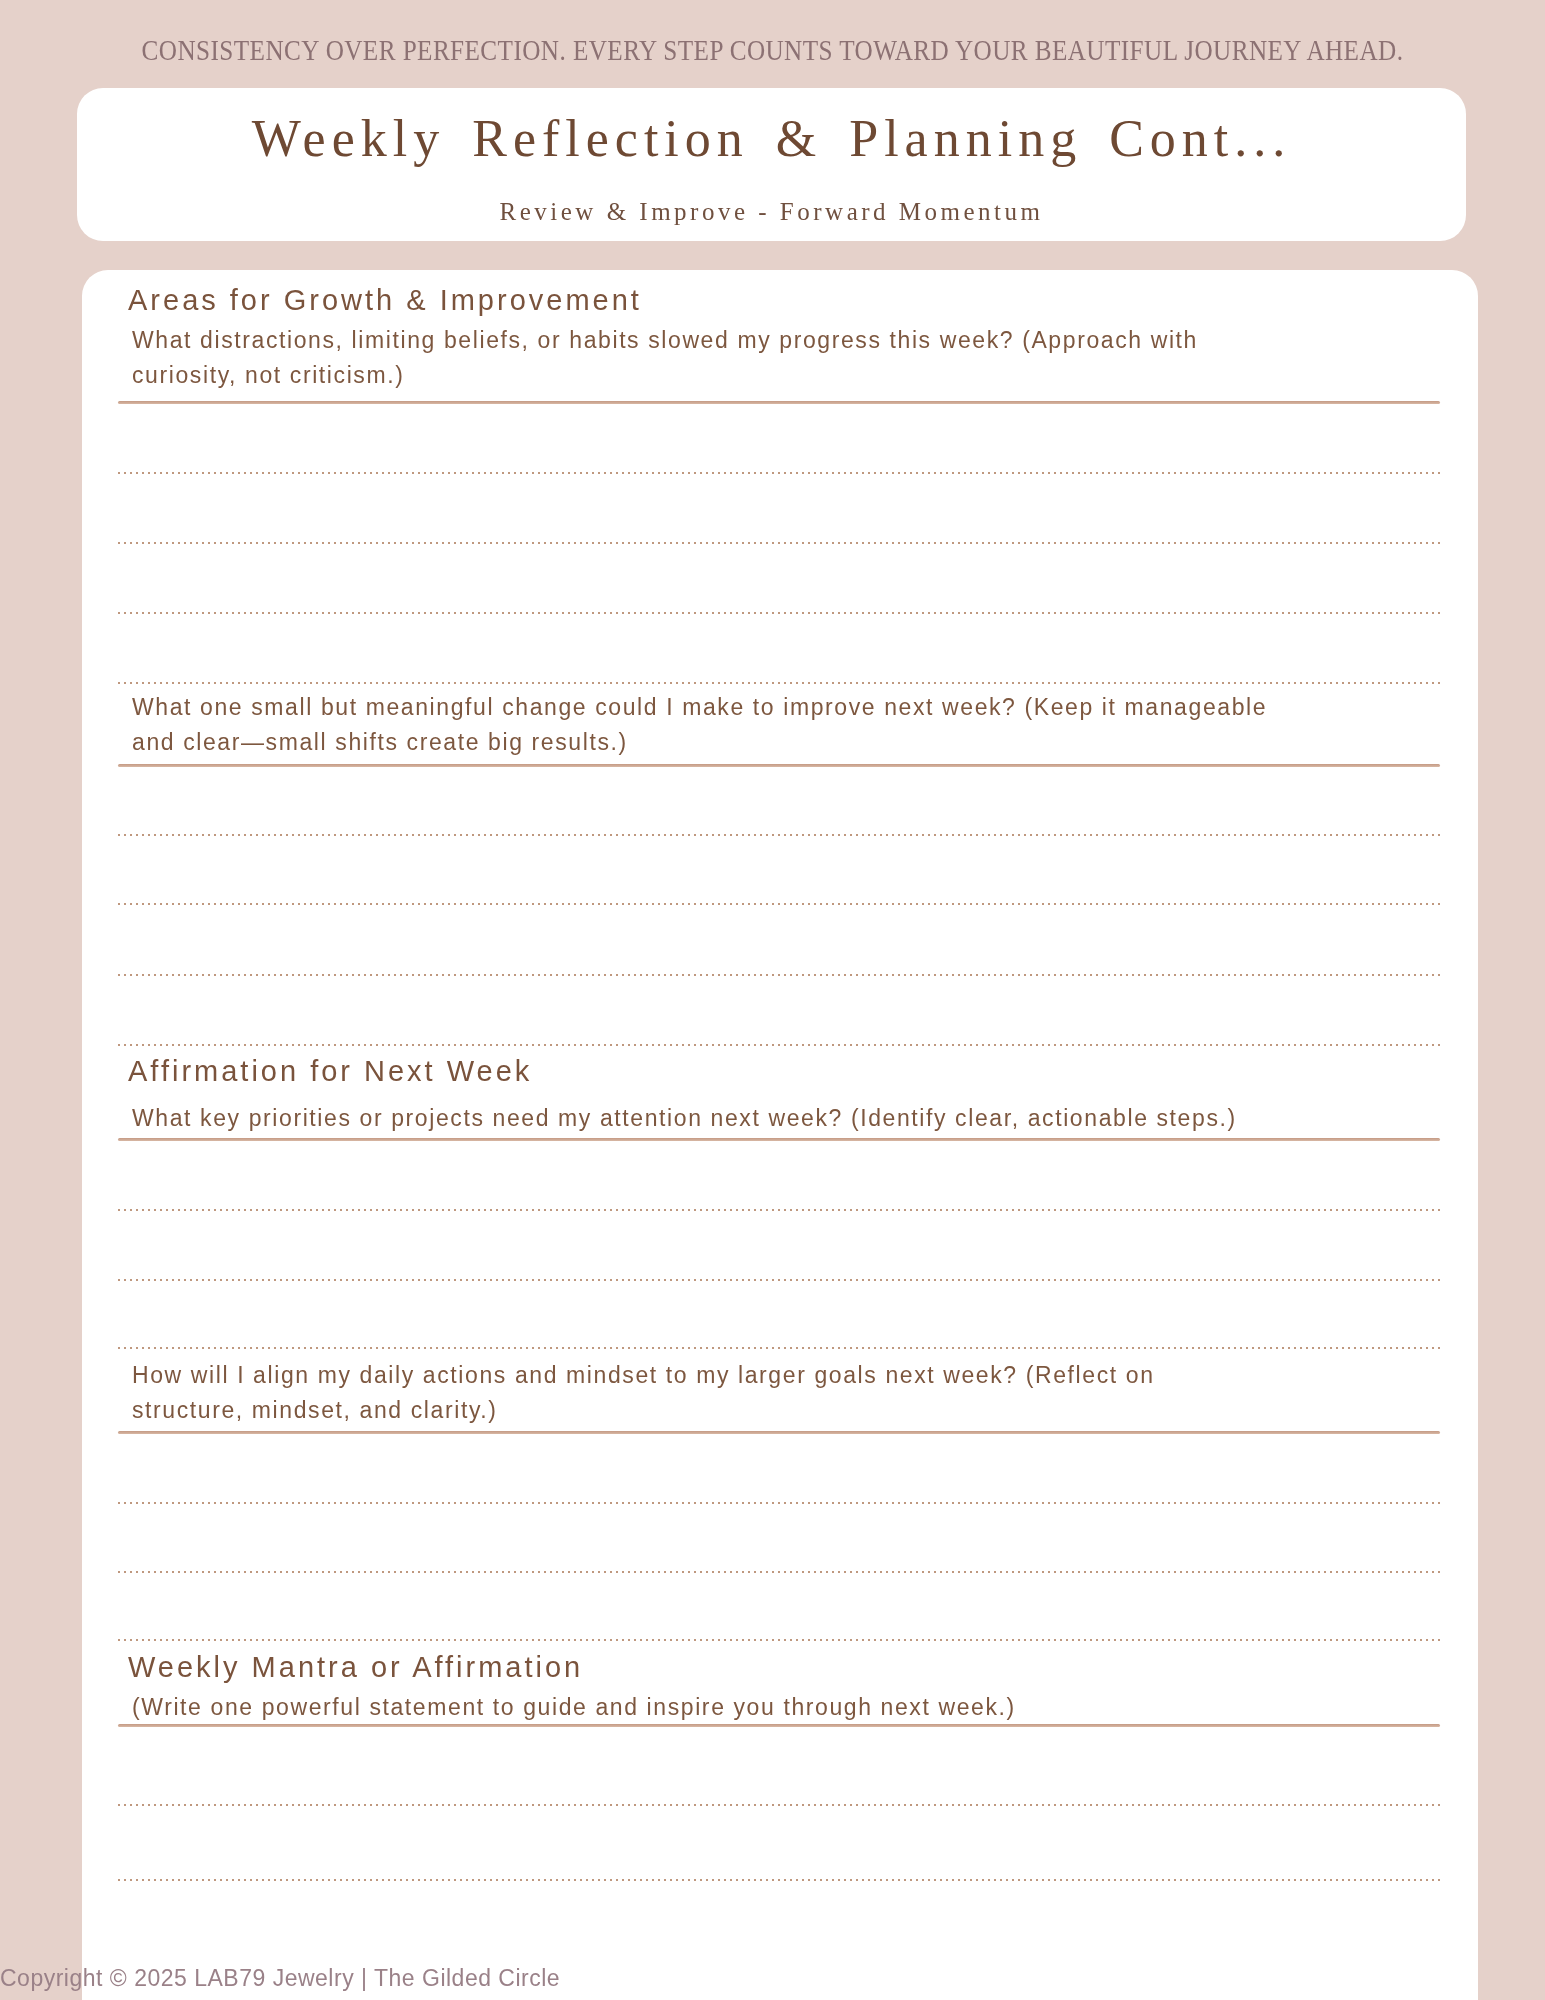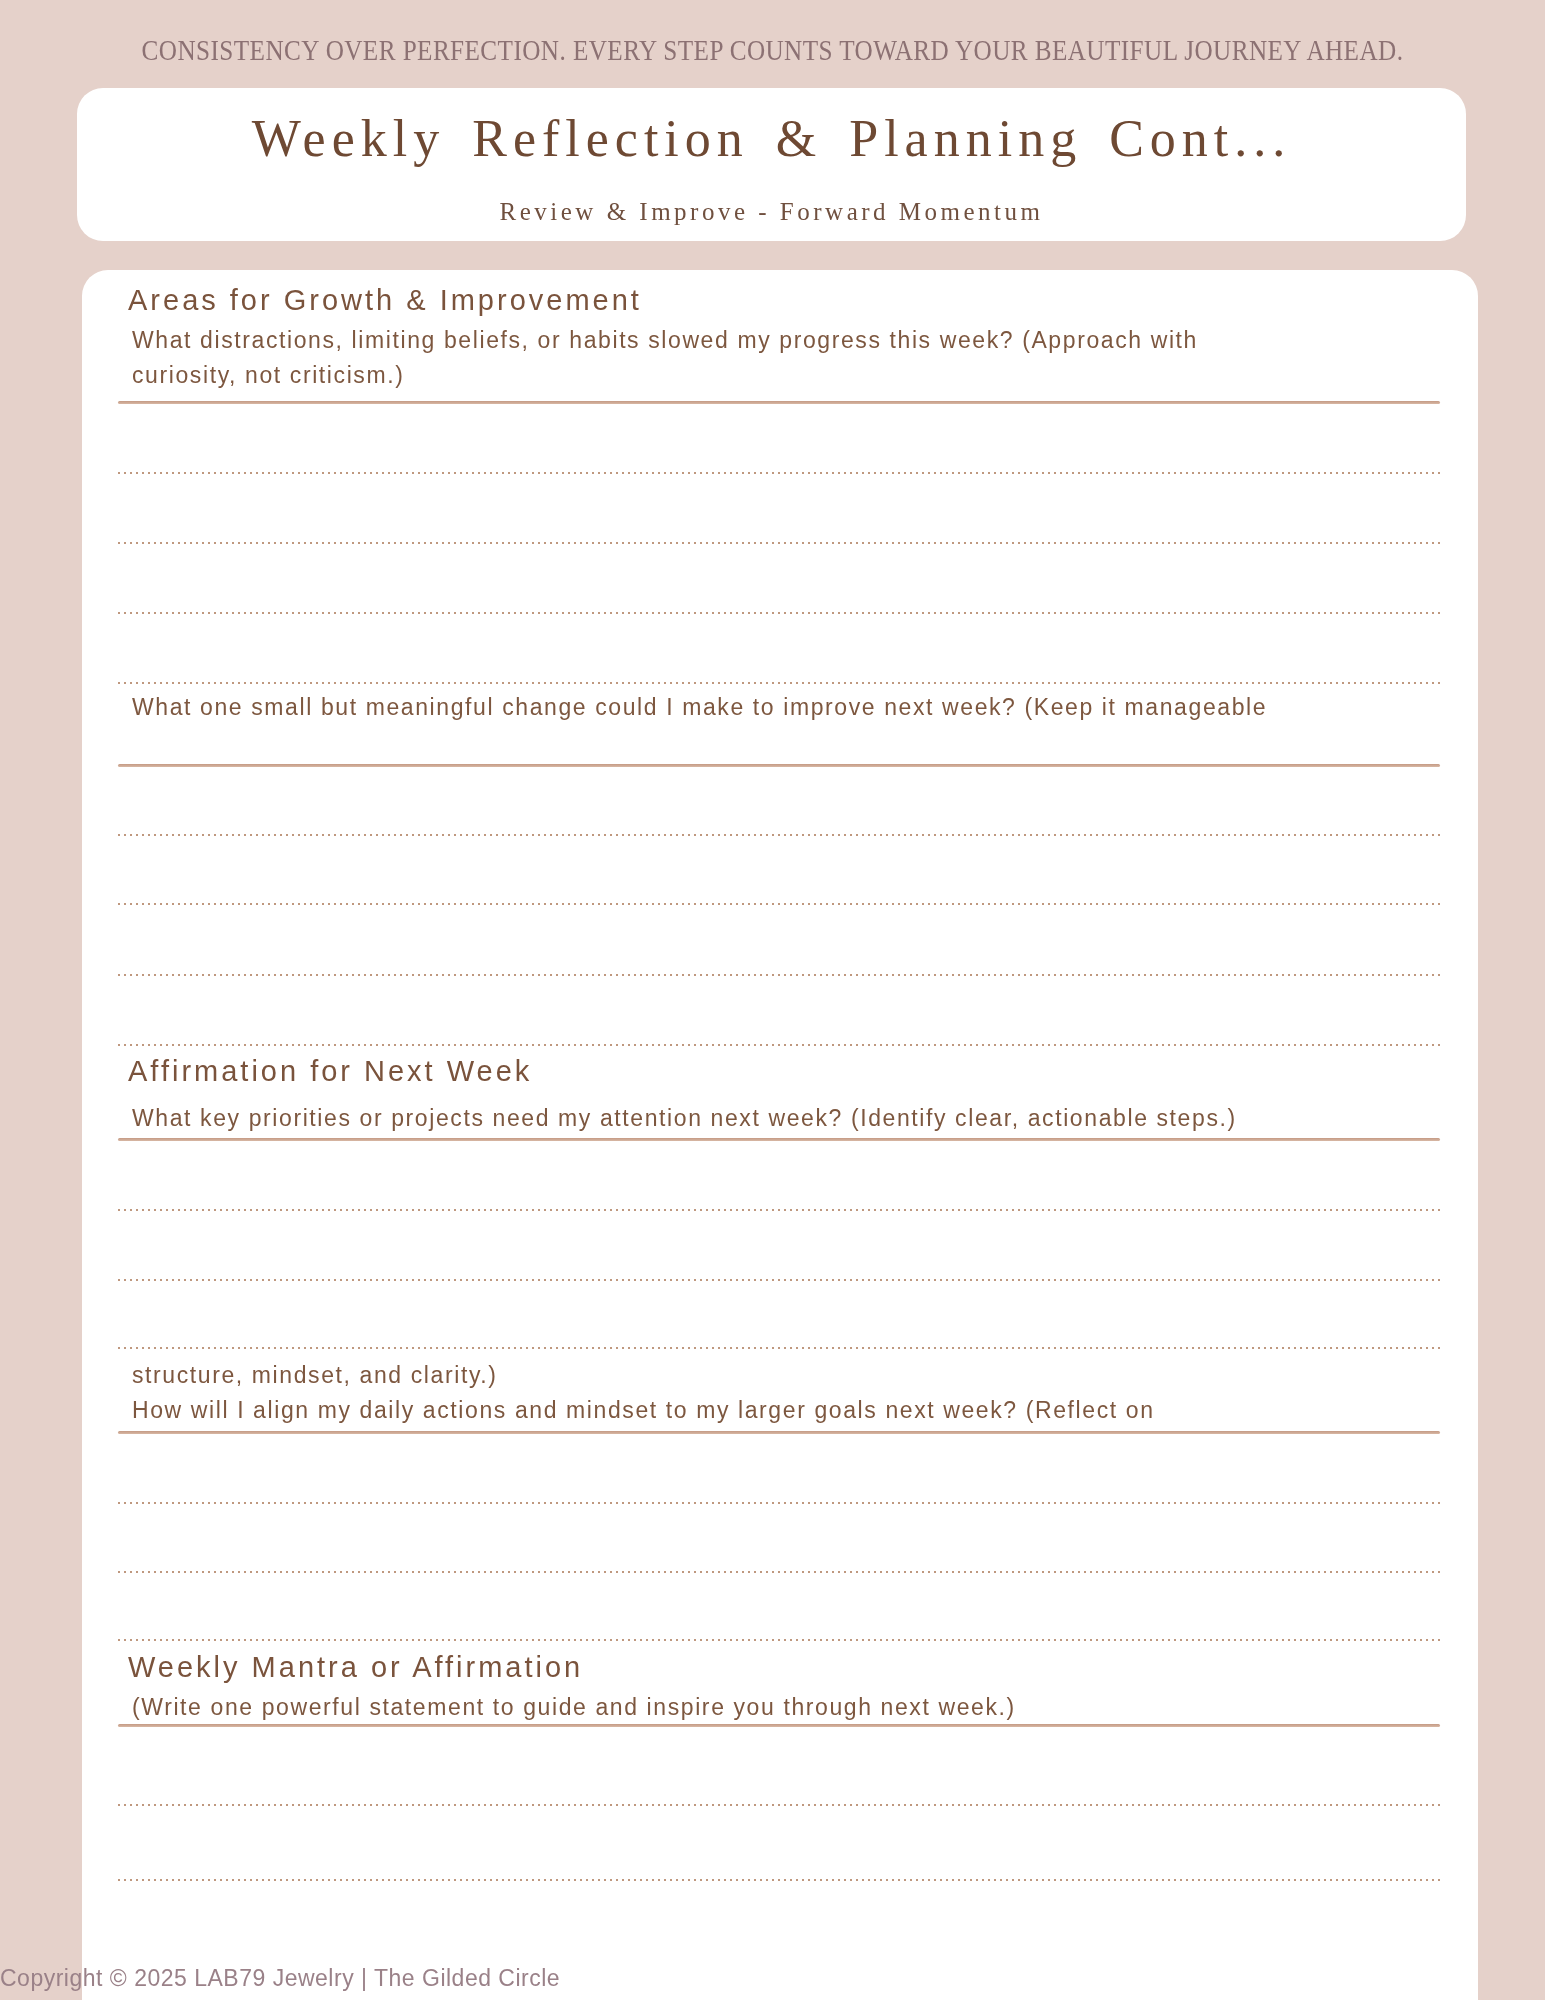--- a/index.html
+++ b/index.html
@@ -89,40 +89,41 @@
       <div class="qline">curiosity, not criticism.)</div>
     </div>
     <div class="rule" style="top:131px;"></div>
     <div class="dotline" style="top:202px;"></div>
     <div class="dotline" style="top:272px;"></div>
     <div class="dotline" style="top:342px;"></div>
     <div class="dotline" style="top:412px;"></div>
 
     <div class="question" style="top:420px;">
       <div class="qline">What one small but meaningful change could I make to improve next week? (Keep it manageable</div>
+      <div class="qline">and clear—small shifts create big results.)</div>
     </div>
     <div class="rule" style="top:494px;"></div>
     <div class="dotline" style="top:564px;"></div>
     <div class="dotline" style="top:633px;"></div>
     <div class="dotline" style="top:704px;"></div>
     <div class="dotline" style="top:774px;"></div>
 
     <div class="sec-heading" style="top:783px;">Affirmation for Next Week</div>
 
     <div class="question" style="top:831px;">
       <div class="qline">What key priorities or projects need my attention next week? (Identify clear, actionable steps.)</div>
     </div>
     <div class="rule" style="top:868px;"></div>
     <div class="dotline" style="top:939px;"></div>
     <div class="dotline" style="top:1009px;"></div>
     <div class="dotline" style="top:1077px;"></div>
 
     <div class="question" style="top:1088px;">
+      <div class="qline">How will I align my daily actions and mindset to my larger goals next week? (Reflect on</div>
       <div class="qline">structure, mindset, and clarity.)</div>
-      <div class="qline">How will I align my daily actions and mindset to my larger goals next week? (Reflect on</div>
     </div>
     <div class="rule" style="top:1161px;"></div>
     <div class="dotline" style="top:1232px;"></div>
     <div class="dotline" style="top:1301px;"></div>
     <div class="dotline" style="top:1369px;"></div>
 
     <div class="sec-heading" style="top:1379px;">Weekly Mantra or Affirmation</div>
 
     <div class="question" style="top:1420px;">
       <div class="qline">(Write one powerful statement to guide and inspire you through next week.)</div>

